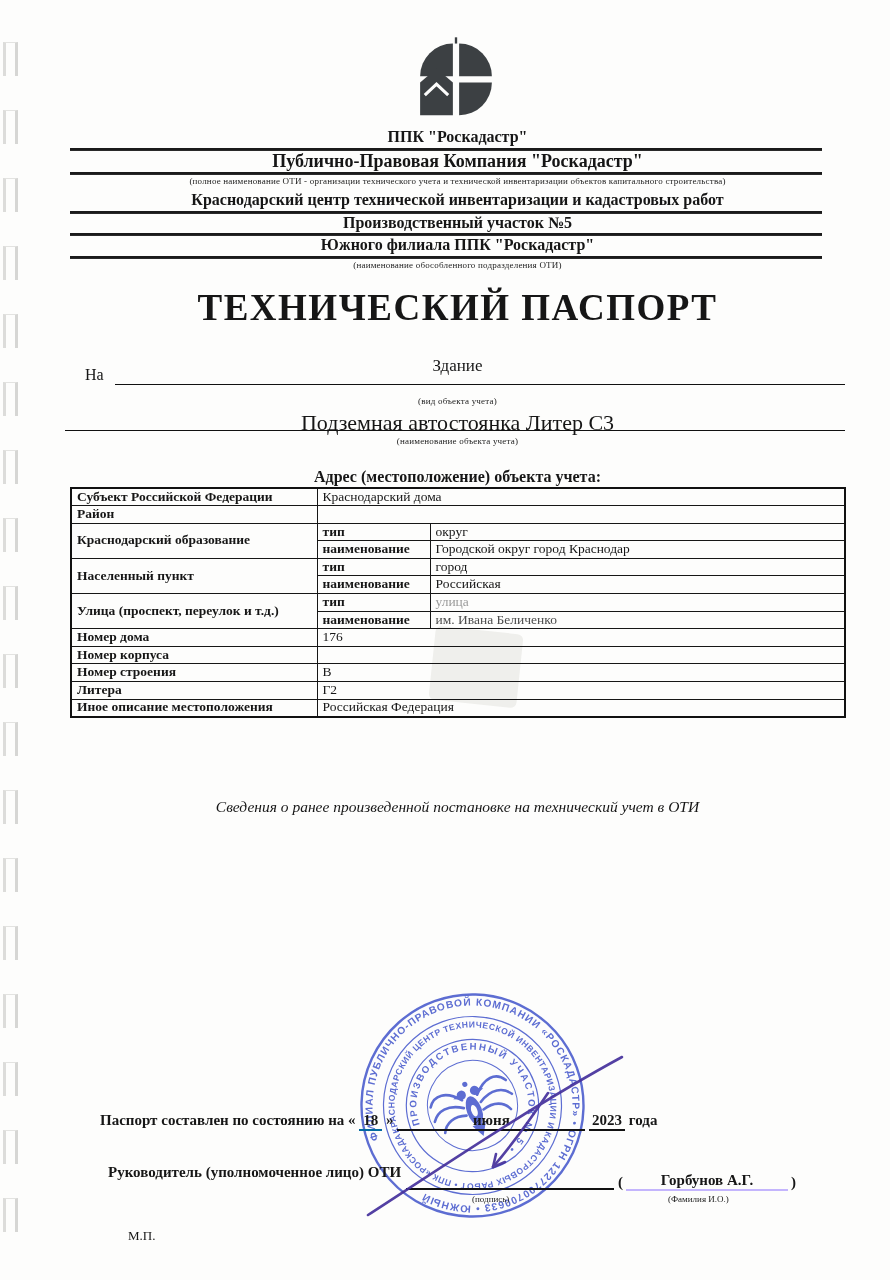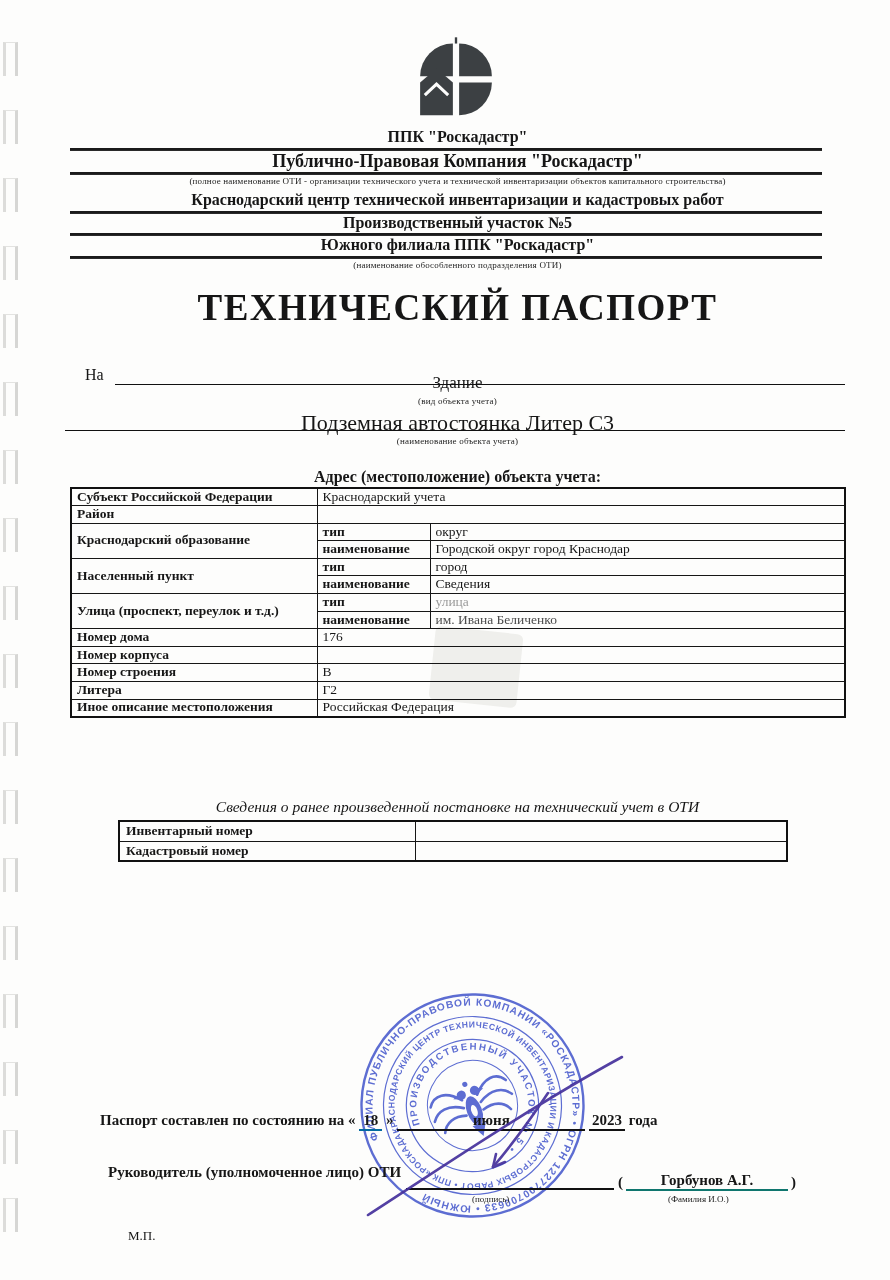--- a/index.html
+++ b/index.html
@@ -57,21 +57,21 @@
   .foot { position:absolute; font-size:15px; font-weight:bold; white-space:nowrap; }
   .dayline { display:inline-block; border-bottom:2px solid #0369a1; padding:0 4px; }
   .monthline { display:inline-block; width:188px; border-bottom:2px solid #111;
                text-align:center; }
   .yearline { display:inline-block; border-bottom:2px solid #111; padding:0 3px; }
 
   .sig-line { position:absolute; left:406px; top:1170px; width:208px;
               border-bottom:2px solid #111; height:20px; }
   .name-wrap { position:absolute; left:618px; top:1172px; width:200px;
                font-size:15px; font-weight:bold; display:flex; align-items:flex-end; }
-  .name-box { display:inline-block; width:162px; border-bottom:2px solid #0f766e;
+  .name-box { display:inline-block; width:162px; border-bottom:2px solid #c4b5fd;
               text-align:center; margin:0 3px; }
   .caption-abs { position:absolute; font-size:9px; color:#222; }
 
   .stamp { position:absolute; left:350px; top:983px; width:245px; height:245px;
            opacity:.82; }
   .signature-svg { position:absolute; left:340px; top:1035px; width:320px; height:200px; }
 </style>
 </head>
 <body>
 
@@ -120,40 +120,40 @@
   <div class="rule" style="top:211px;"></div>
   <div class="content org-line" style="top:214px;">Производственный  участок №5</div>
   <div class="rule" style="top:233px;"></div>
   <div class="content org-line" style="top:236px;">Южного филиала ППК "Роскадастр"</div>
   <div class="rule" style="top:256px;"></div>
   <div class="content cap" style="top:260px;">(наименование обособленного подразделения ОТИ)</div>
 
   <div class="content title" style="top:286px;">ТЕХНИЧЕСКИЙ ПАСПОРТ</div>
 
   <div style="position:absolute; left:85px; top:366px; font-size:16px;">На</div>
-  <div class="content obj-kind" style="top:373px;">Здание</div>
+  <div class="content obj-kind" style="top:356px;">Здание</div>
   <div class="uline" style="left:115px; top:384px; width:730px;"></div>
   <div class="content cap" style="top:396px;">(вид объекта учета)</div>
 
   <div class="content obj-name" style="top:410px;">Подземная автостоянка Литер С3</div>
   <div class="uline" style="left:65px; top:430px; width:780px;"></div>
   <div class="content cap" style="top:436px;">(наименование объекта учета)</div>
 
   <div class="content b" style="top:468px; font-size:16px;">Адрес (местоположение) объекта учета:</div>
 
   <table class="addr-table">
     <colgroup>
         <col style="width:246px">
         <col style="width:113px">
         <col>
       </colgroup>
     <tbody>
         <tr>
       <td class="lbl">Субъект Российской Федерации</td>
-      <td colspan="2">Краснодарский учета</td>
+      <td colspan="2">Краснодарский дома</td>
     </tr>
     <tr>
       <td class="lbl">Район</td>
       <td colspan="2"></td>
     </tr>
     <tr>
       <td class="lbl" rowspan="2">Краснодарский образование</td>
       <td class="sub">тип</td>
       <td>округ</td>
     </tr>
@@ -161,21 +161,21 @@
       <td class="sub">наименование</td>
       <td>Городской округ город Краснодар</td>
     </tr>
     <tr>
       <td class="lbl" rowspan="2">Населенный пункт</td>
       <td class="sub">тип</td>
       <td>город</td>
     </tr>
     <tr>
       <td class="sub">наименование</td>
-      <td>Сведения</td>
+      <td>Российская</td>
     </tr>
     <tr>
       <td class="lbl" rowspan="2">Улица (проспект, переулок и т.д.)</td>
       <td class="sub">тип</td>
       <td class="muted">улица</td>
     </tr>
     <tr>
       <td class="sub">наименование</td>
       <td class="soft">им. Ивана Беличенко</td>
     </tr>
@@ -197,36 +197,20 @@
     </tr>
     <tr>
       <td class="lbl">Иное описание местоположения</td>
       <td colspan="2">Российская Федерация</td>
     </tr>
   </tbody>
     </table>
 
   <div class="content italic-head" style="top:798px;">Сведения о ранее произведенной постановке на технический учет в ОТИ</div>
 
-  <table class="prior-table">
-    <colgroup>
-        <col style="width:296px">
-        <col>
-      </colgroup>
-    <tbody>
-        <tr>
-      <td class="lbl">Инвентарный номер</td>
-      <td></td>
-    </tr>
-    <tr>
-      <td class="lbl">Кадастровый номер</td>
-      <td></td>
-    </tr>
-  </tbody>
-    </table>
 
   <svg class="stamp" viewBox="0 0 245 245">
     <defs>
       <path id="ringOuter" d="M122.5,122.5 m-100,0 a100,100 0 1,1 200,0 a100,100 0 1,1 -200,0"></path>
       <path id="ringMid" d="M122.5,122.5 m-78,0 a78,78 0 1,1 156,0 a78,78 0 1,1 -156,0"></path>
       <path id="ringInner" d="M122.5,122.5 m-56,0 a56,56 0 1,1 112,0 a56,56 0 1,1 -112,0"></path>
     </defs>
     <g transform="rotate(-20 122.5 122.5)" fill="none" stroke="#3a4ec9">
       <circle cx="122.5" cy="122.5" r="111" stroke-width="2.4"></circle>
       <circle cx="122.5" cy="122.5" r="89" stroke-width="1.2"></circle>

